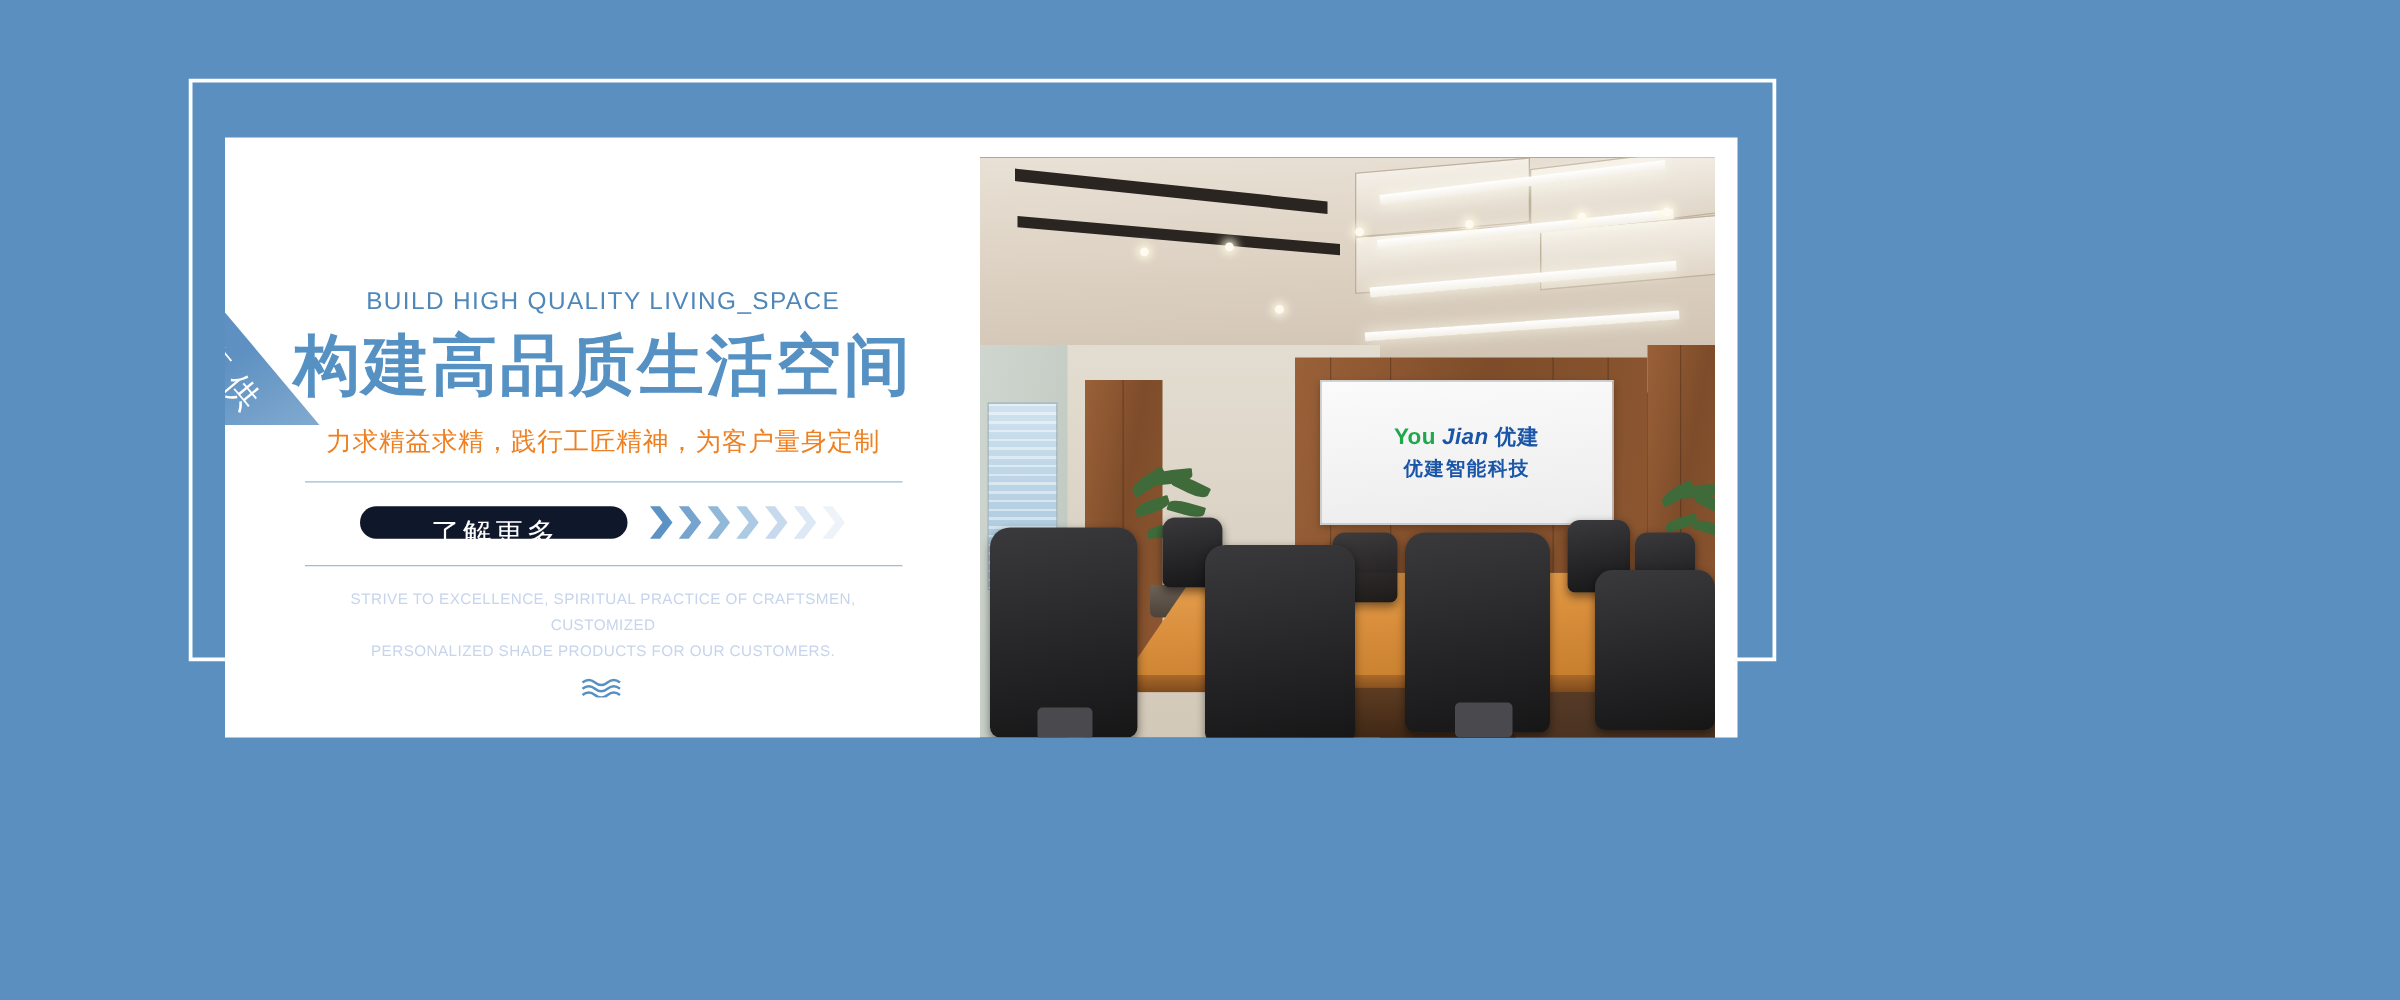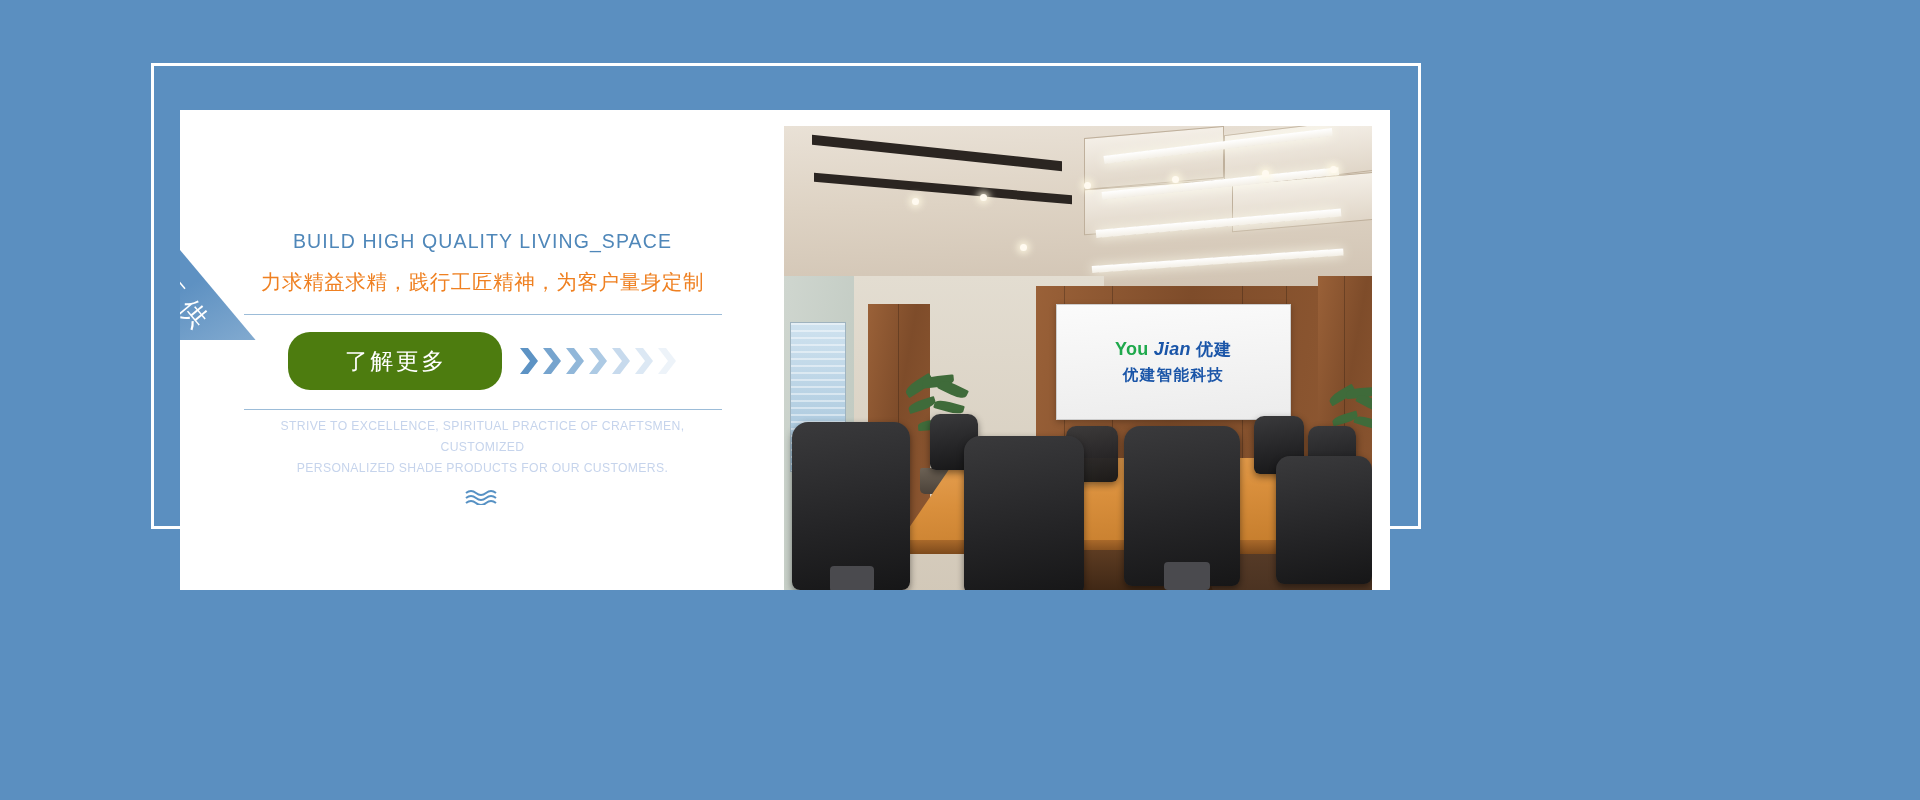--- a/index.html
+++ b/index.html
@@ -106,39 +106,39 @@
   .rule.bottom { margin-top:19px; }
 
   .cta-row {
     margin-top:17px;
     display:flex;
     align-items:center;
     justify-content:center;
     gap:16px;
   }
   .cta-btn {
-    background:#4d7c0f;
+    background:#0f172a;
     color:#ffffff;
     font-size:23px;
     letter-spacing:2.5px;
     text-indent:2.5px;
     border:none;
     border-radius:22px;
     width:214px;
-    height:58px;
+    height:26px;
     line-height:42px;
     font-family:"Liberation Sans", sans-serif;
     cursor:pointer;
     white-space:nowrap;
   }
   .chevrons { display:flex; align-items:center; gap:1px; height:30px; }
   .chev { display:block; }
 
   .eng-para {
-    margin-top:6px;
+    margin-top:16px;
     color:#c6d4ec;
     font-size:12.2px;
     letter-spacing:.35px;
     line-height:1.72;
     width:470px;
     margin-left:auto; margin-right:auto;
   }
 
   .bottom-orange {
     margin-top:22px;
@@ -300,20 +300,21 @@
   <div class="ribbon-wrap">
     <div class="ribbon-band">
       <span class="ribbon-text">厂家直供</span>
     </div>
   </div>
 
   <div class="left-col">
 
     <div class="eng-tagline">BUILD HIGH QUALITY LIVING_SPACE</div>
 
+    <h1 class="headline">构建高品质生活空间</h1>
 
     <div class="sub-orange">力求精益求精，践行工匠精神，为客户量身定制</div>
 
     <div class="rule"></div>
 
     <div class="cta-row">
       <button class="cta-btn">了解更多</button>
 
       <div class="chevrons">
         <svg class="chev" width="22" height="30" viewBox="0 0 22 30">

